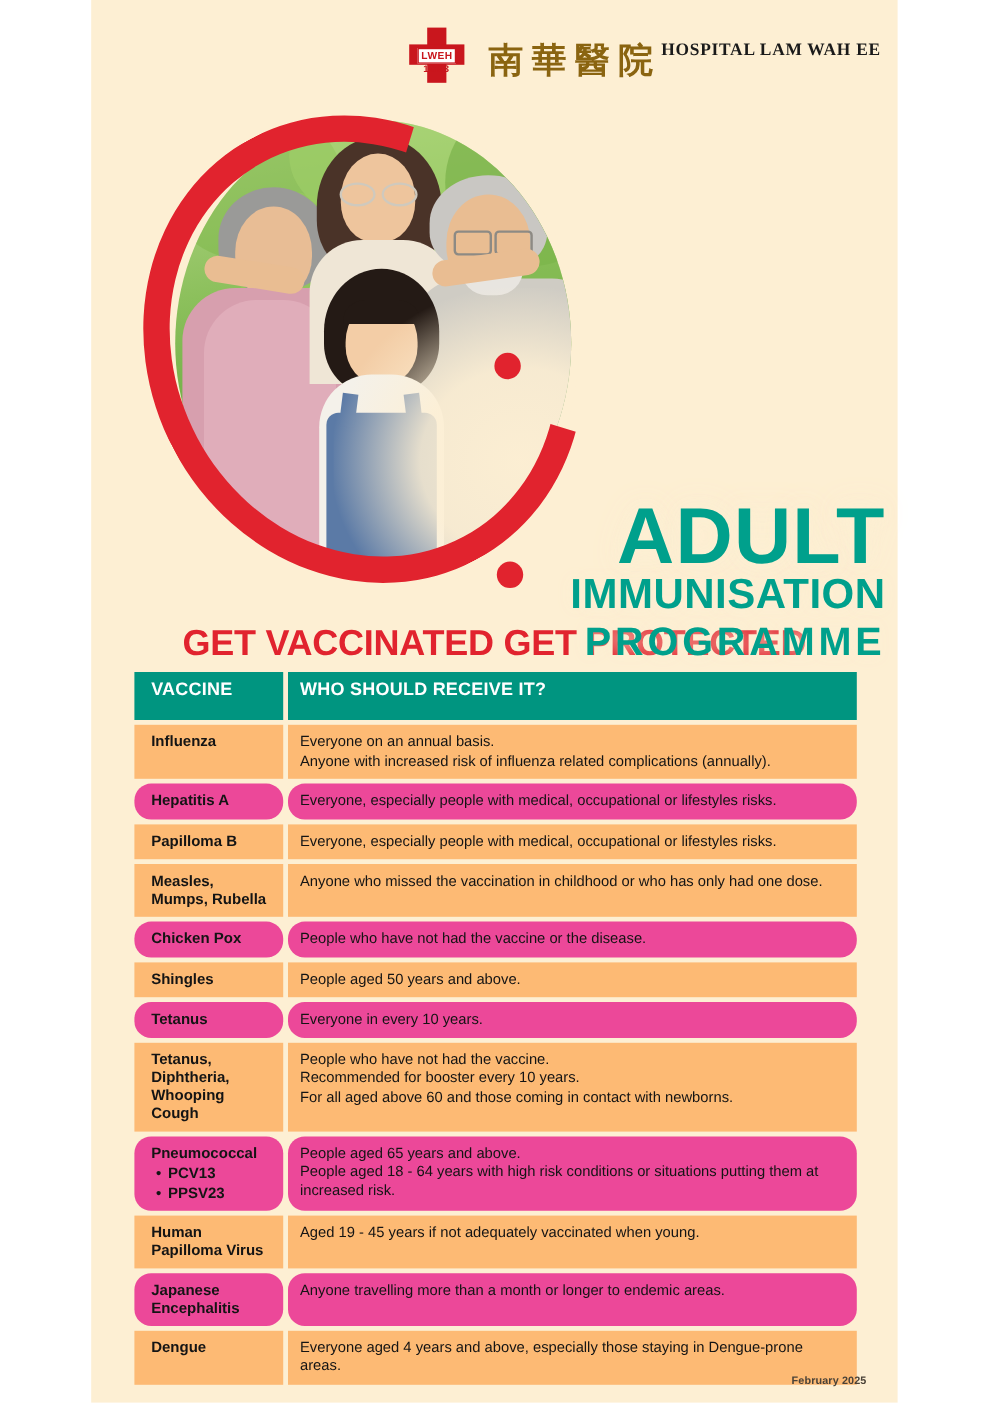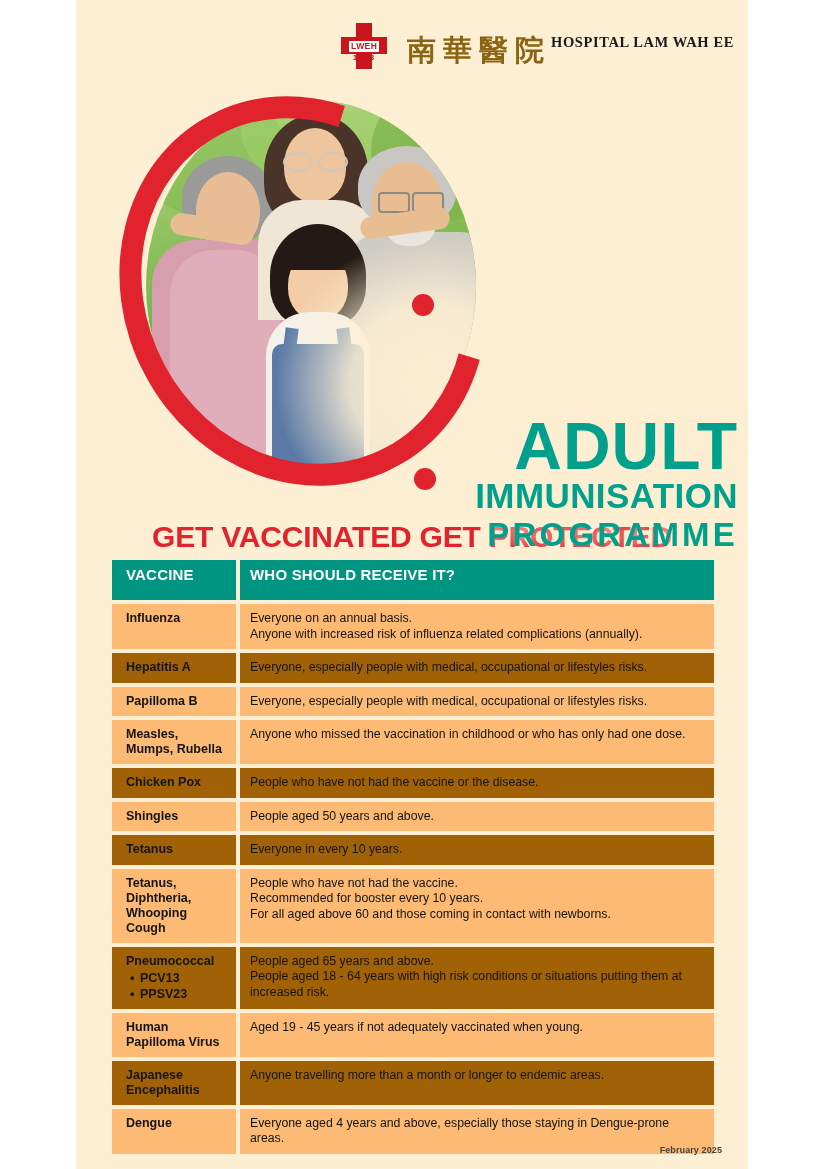--- a/index.html
+++ b/index.html
@@ -92,21 +92,21 @@
   }
   
   #vaccine-table{position:absolute;left:36px;top:560px;width:602px;}
   .trow{display:flex;gap:4px;margin-bottom:4px;}
   .c-vaccine{width:124px;flex:none;box-sizing:border-box;padding:7px 8px 7px 14px;}
   .c-who{flex:1;box-sizing:border-box;padding:7px 10px 7px 10px;}
   .head-row .c-vaccine,.head-row .c-who{background:#009580;padding-top:6px;padding-bottom:16px;}
   .head-row .c-vaccine{padding-left:14px;}
   .head-row span{color:#ffffff;font-size:15px;font-weight:bold;letter-spacing:.2px;}
   .beige .c-vaccine,.beige .c-who{background:#fdba74;}
-  .salmon .c-vaccine,.salmon .c-who{background:#a16207;}
+  .salmon .c-vaccine,.salmon .c-who{background:#ec4899;border-radius:14px;}
   .vac-name{font-size:12.5px;font-weight:bold;color:#141414;line-height:15px;}
   .who-text{font-size:12.3px;color:#141414;line-height:15.5px;}
   .sub-list{margin:1px 0 0 0;padding:0 0 0 14px;list-style:none;}
   .sub-list li{font-size:12.5px;font-weight:bold;color:#141414;line-height:16px;position:relative;}
   .sub-list li:before{content:"\2022";position:absolute;left:-10px;top:0;}
   
   #footer-date{
     position:absolute;right:26px;bottom:14px;
     font-size:9px;font-weight:bold;color:#4a4238;letter-spacing:.1px;
   }

